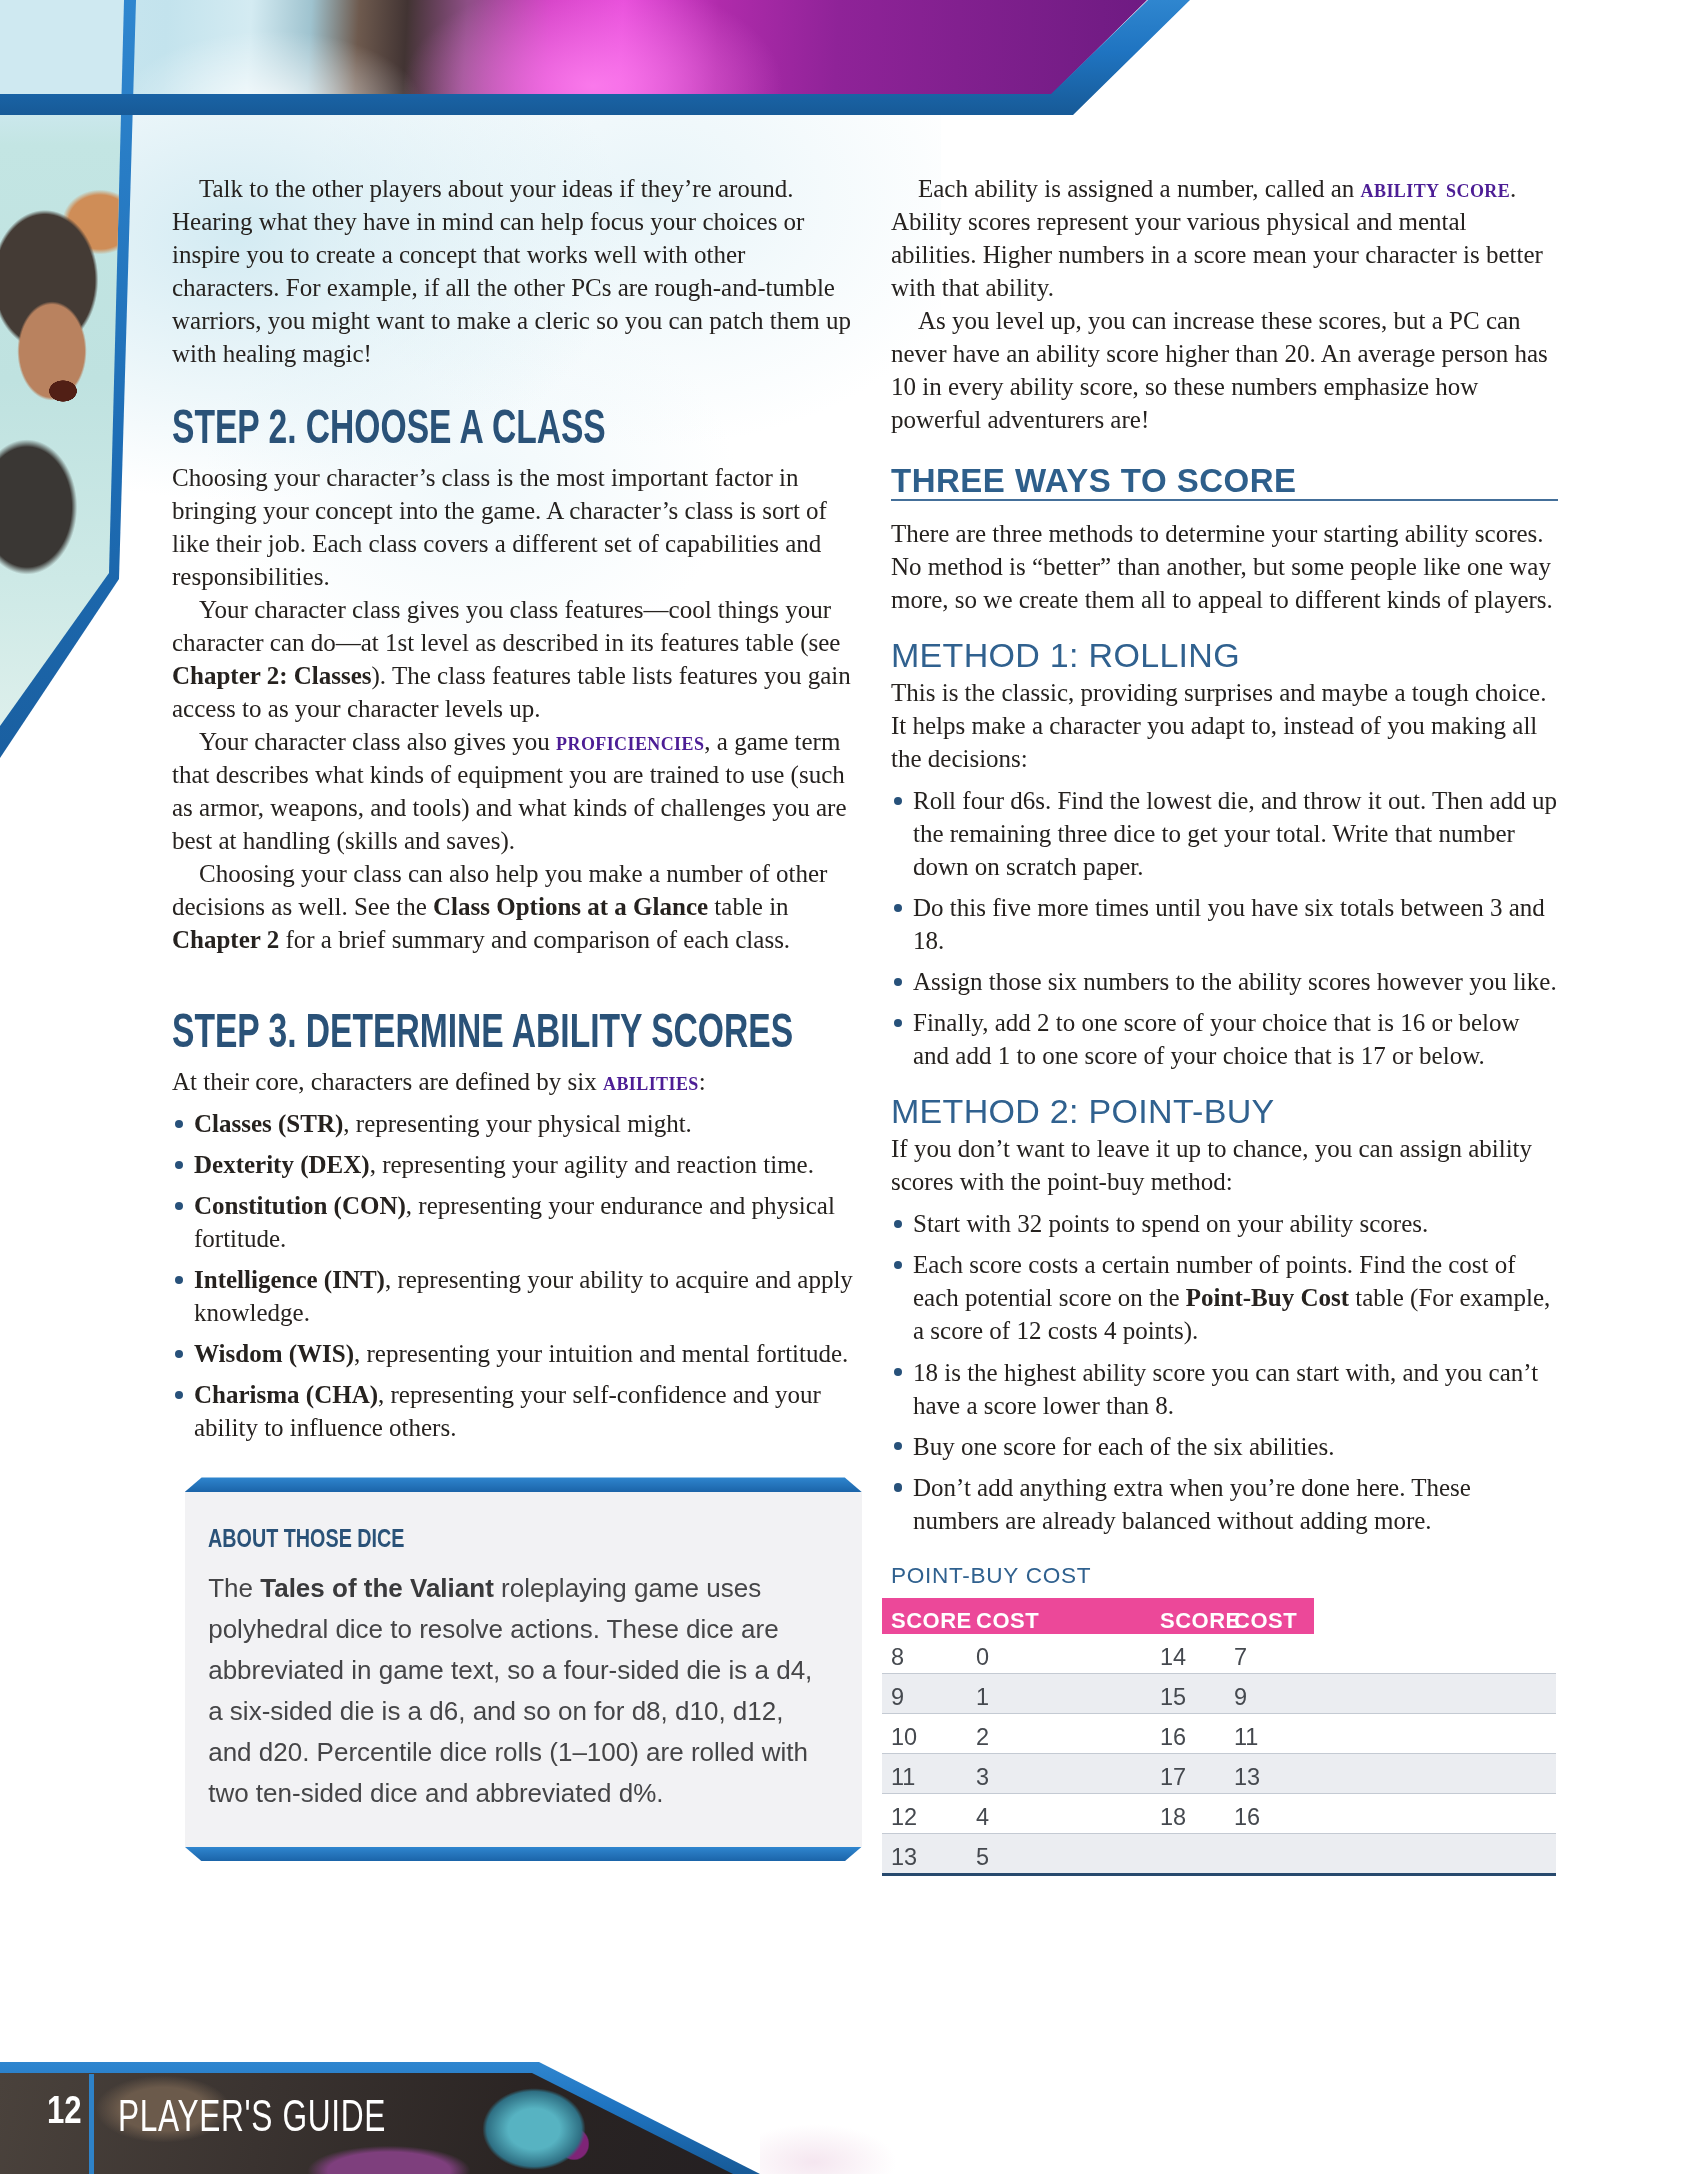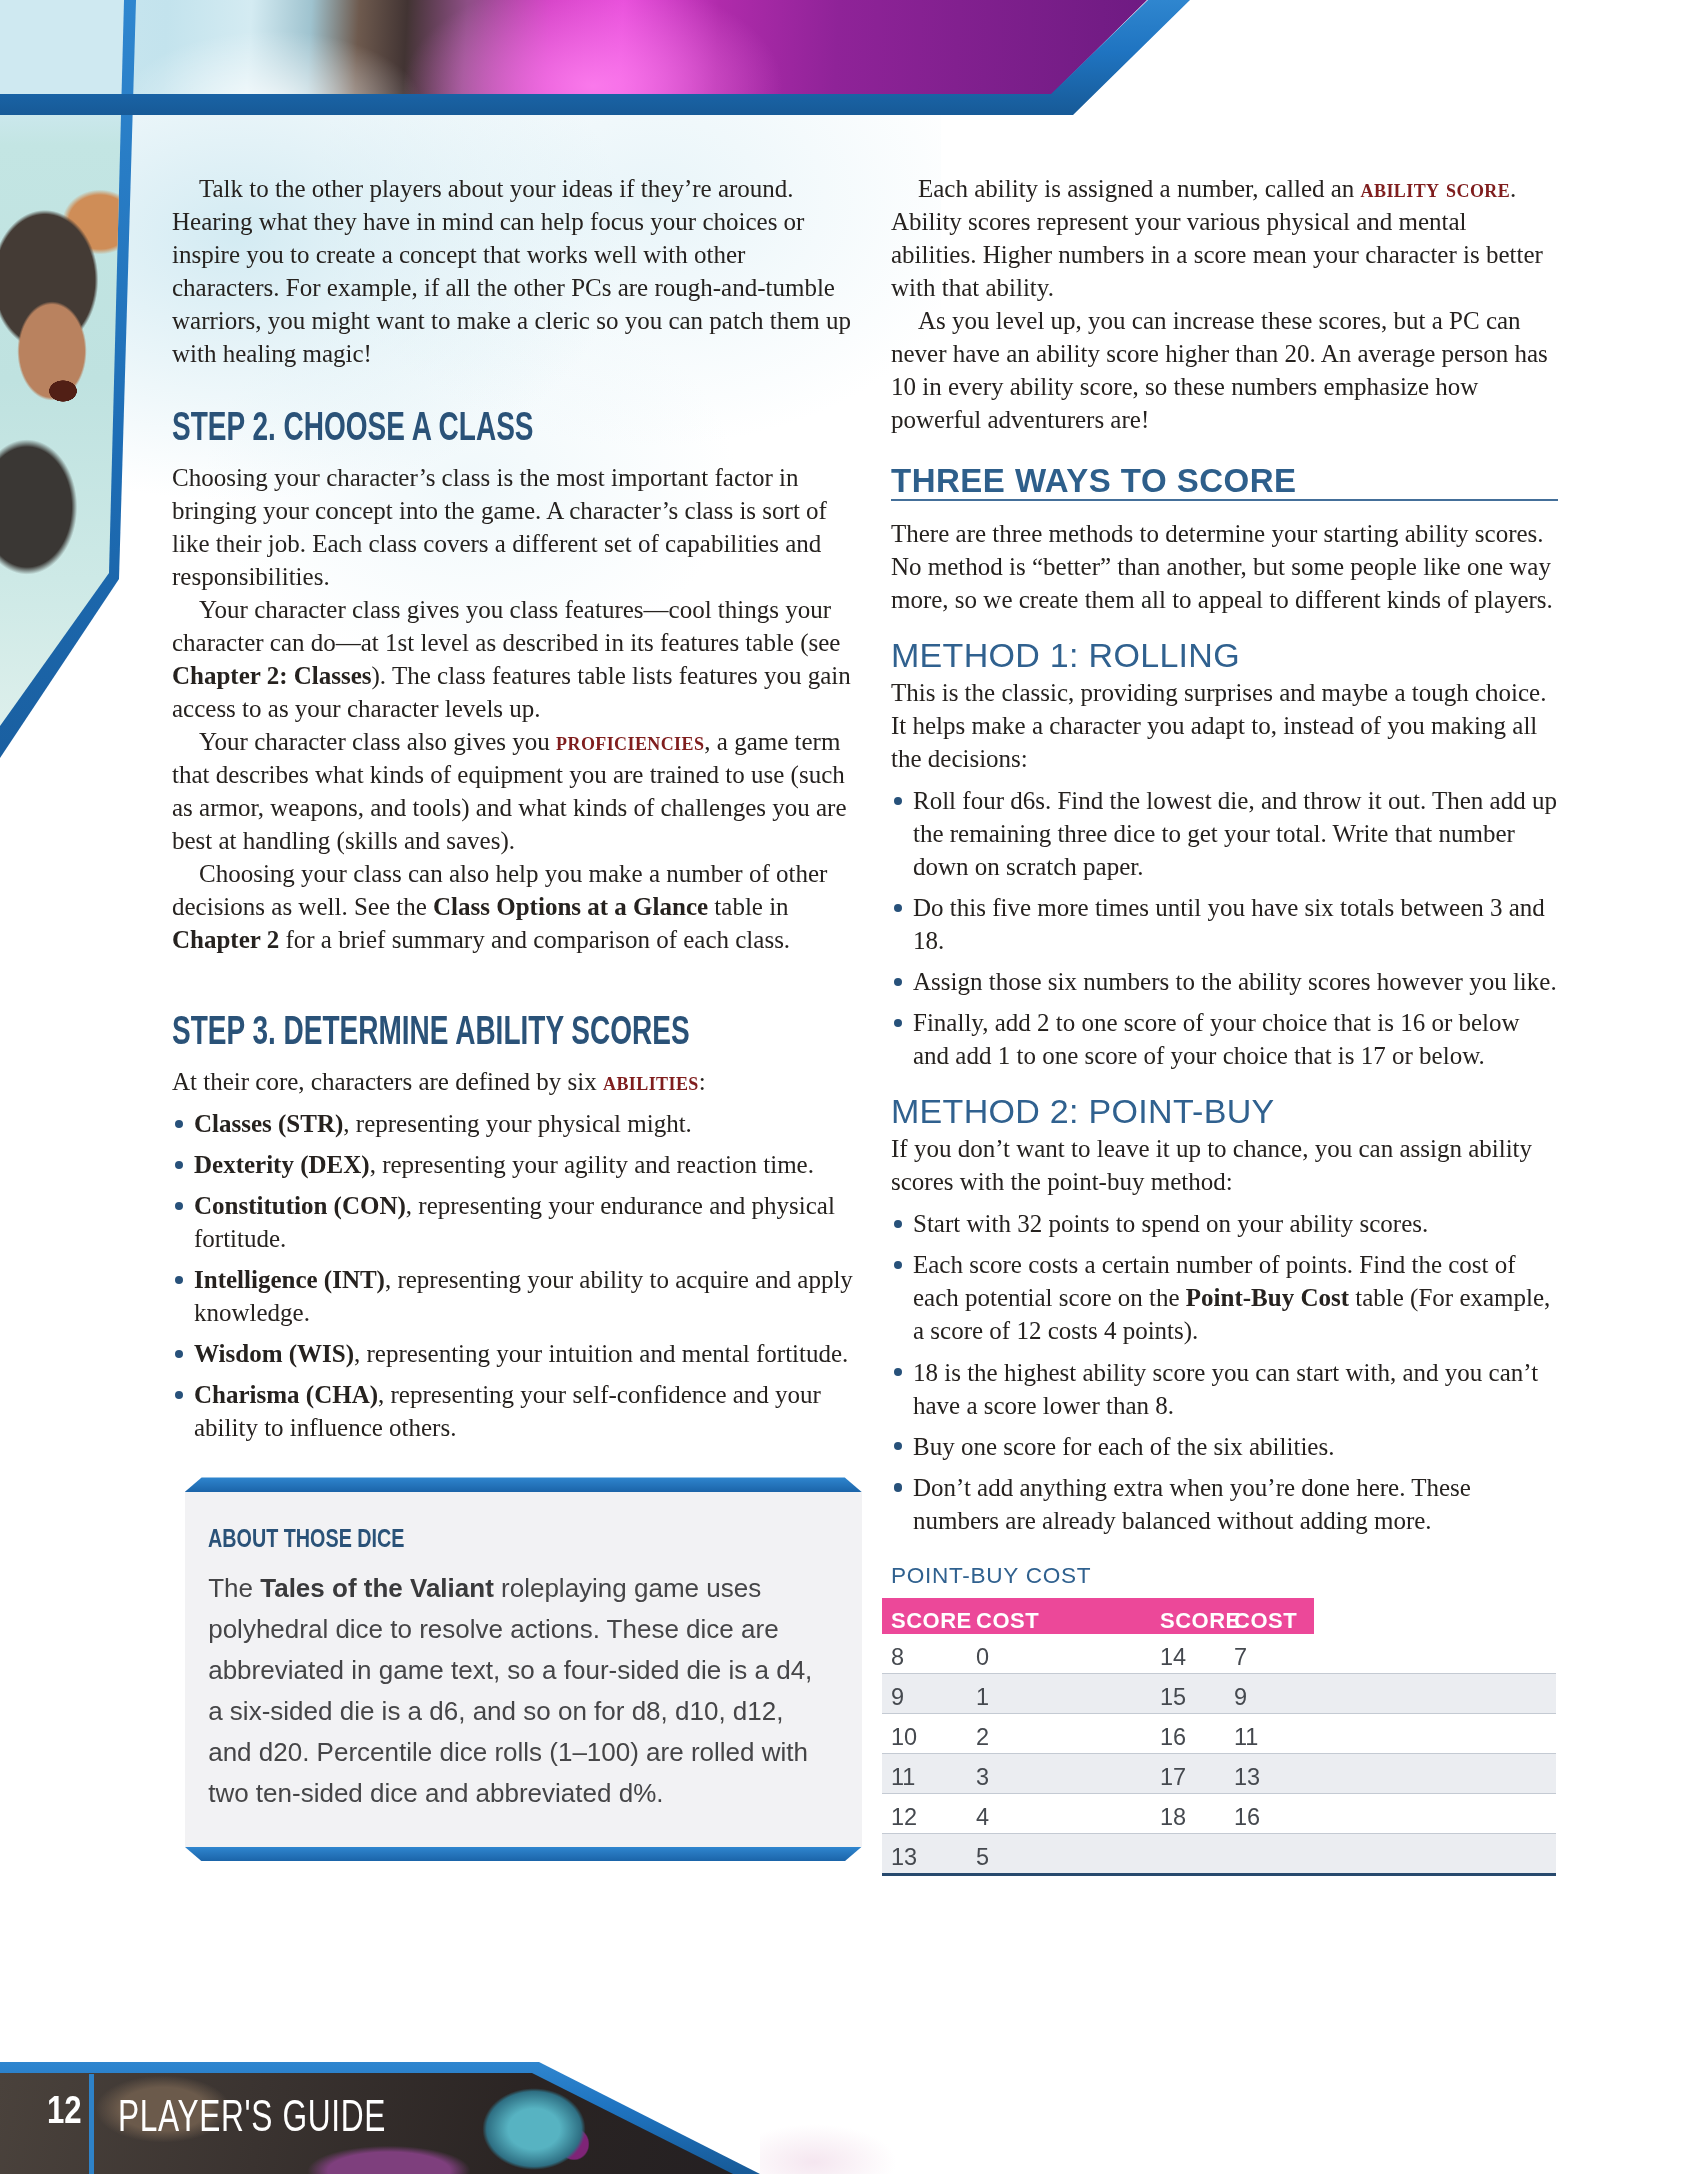--- a/index.html
+++ b/index.html
@@ -43,25 +43,25 @@
       radial-gradient(81px 109px at 27px 507px,#3a3734 55%,rgba(58,55,52,0) 62%),
       linear-gradient(180deg,#cfe9f1 0,#cfe9f1 98px,#c3e5e3 145px,#bfe2e0 380px,#cde9e6 579px,#dff0ec 100%);}
 
   
   .col{position:absolute;z-index:8;font-size:25px;line-height:33px;}
   .col-left{left:172px;top:172px;width:686px;}
   .col-right{left:891px;top:172px;width:667px;}
   p{margin:0;}
   p.ind{text-indent:27px;}
   .seg-b{font-weight:bold;}
-  .seg-sc{font-variant-caps:small-caps;font-weight:bold;color:#7f1d1d;letter-spacing:0.4px;}
+  .seg-sc{font-variant-caps:small-caps;font-weight:bold;color:#4c1d95;letter-spacing:0.4px;}
   .seg-bs{font-weight:bold;color:#3a3a3c;}
 
   h2.step{margin:31px 0 9px 0;color:#2a5278;font-family:"Liberation Sans",sans-serif;
-    font-weight:bold;font-size:40px;line-height:51px;letter-spacing:0;}
+    font-weight:bold;font-size:48px;line-height:51px;letter-spacing:0;}
   h2.step span{display:inline-block;transform:scaleX(.70);transform-origin:0 50%;white-space:nowrap;}
   h2.step.step3{margin-top:49px;}
   h3.ways{margin:27px 0 16.3px 0;color:#2e5f8b;font-family:"Liberation Sans",sans-serif;
     font-weight:bold;font-size:33px;line-height:36px;letter-spacing:0.5px;
     border-bottom:2.7px solid #446f99;}
   h4.method{margin:23.5px 0 5.4px 0;color:#30618f;font-family:"Liberation Sans",sans-serif;
     font-weight:normal;font-size:34px;line-height:31px;letter-spacing:0.3px;}
 
   ul.blist{list-style:none;margin:9px 0 0 0;padding:0;}
   ul.blist li{position:relative;padding-left:22px;margin-bottom:8.1px;}

